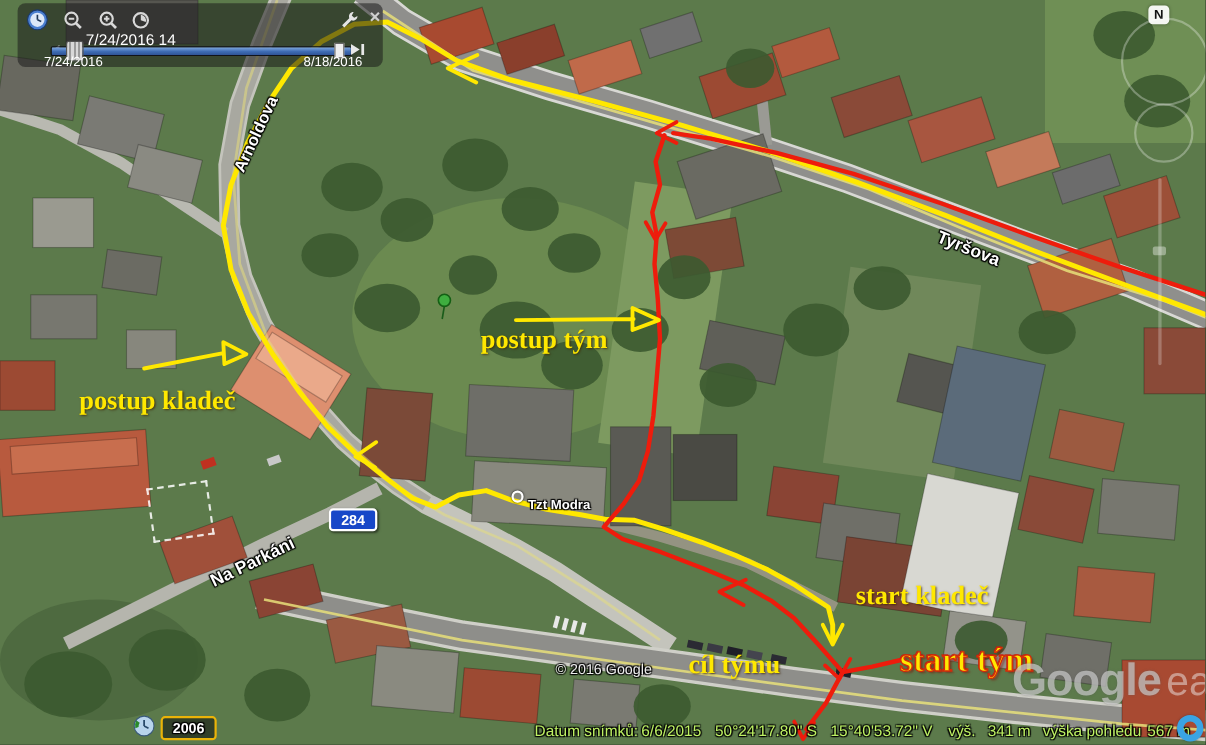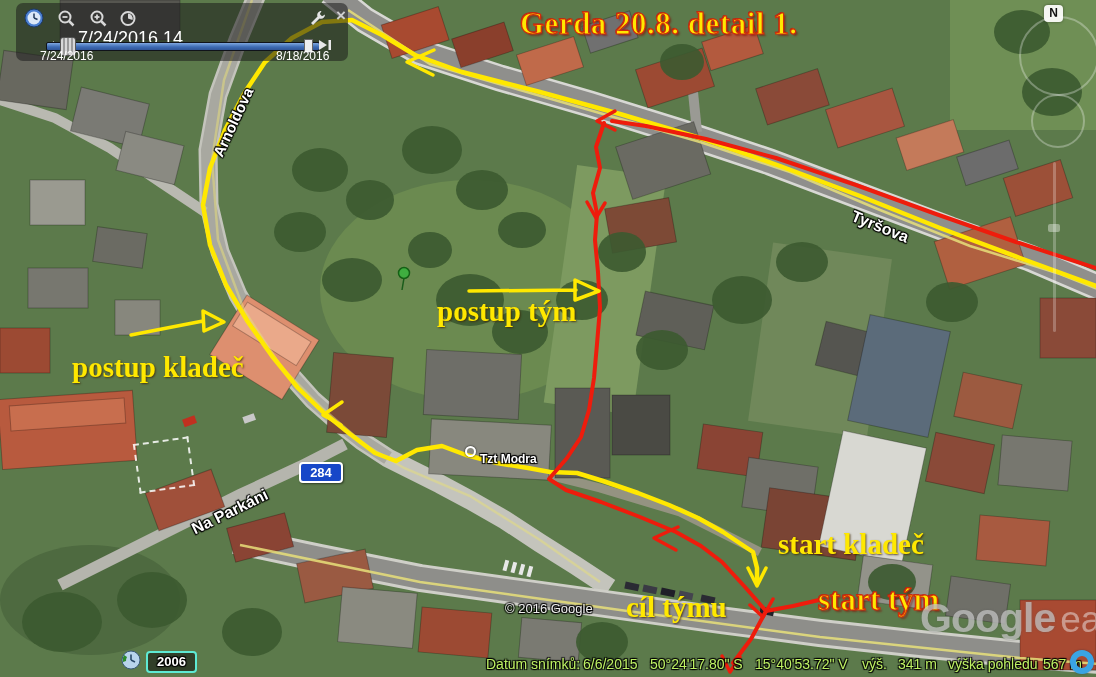--- a/index.html
+++ b/index.html
@@ -3,55 +3,55 @@
 <meta charset="utf-8">
 <style>
   html,body{margin:0;padding:0;background:#222;}
   #stage{position:relative;width:1096px;height:677px;overflow:hidden;
          font-family:"Liberation Sans",sans-serif;background:#5a7a4a;}
   .abs{position:absolute;}
   svg{display:block;}
 
   
   .ann{position:absolute;font-family:"Liberation Serif",serif;font-weight:bold;
-       color:#ffe800;font-size:29px;white-space:nowrap;line-height:1;
+       color:#ffe800;font-size:24px;white-space:nowrap;line-height:1;
        text-shadow:1px 1px 2px rgba(60,35,0,.75);}
   .ann.redstroke{-webkit-text-stroke:1.2px #d42a0a;
        text-shadow:2px 2px 2px rgba(130,10,0,.55), -1px -1px 0 rgba(190,30,10,.8);}
   #map-title{font-size:31px;letter-spacing:.5px;}
   .street{position:absolute;color:#fff;font-weight:bold;font-size:16px;white-space:nowrap;
        text-shadow:-1px -1px 1px #000,1px -1px 1px #000,-1px 1px 1px #000,1px 1px 1px #000;}
   .o1{text-shadow:-1px -1px 1px #000,1px -1px 1px #000,-1px 1px 1px #000,1px 1px 1px #000;}
 
   
   #time-panel{left:16px;top:3px;width:332px;height:58px;background:rgba(28,28,28,.55);
        border-radius:7px;}
   .tp-icon{position:absolute;cursor:pointer;}
-  #time-current{left:62px;top:25px;font-size:18px;color:#fff;}
+  #time-current{left:62px;top:25px;font-size:14px;color:#fff;}
   #time-track{left:30px;top:39px;width:272px;height:7px;border:1px solid #10131a;border-radius:2px;
        background:linear-gradient(#7fa8e0,#3e6cb4 55%,#2f5496);}
   #time-start-tick{left:31px;top:38px;width:0;height:0;border-top:5px solid transparent;
        border-bottom:5px solid transparent;border-right:7px solid #d8d8d8;}
   #time-handle{left:44px;top:34px;width:14px;height:17px;border-radius:3px;border:1px solid #555;
        background:repeating-linear-gradient(90deg,#d8d8d8 0 2px,#9a9a9a 2px 4px);}
   #time-end-marker{left:288px;top:36px;width:7px;height:12px;background:#eee;border:1px solid #666;}
   #time-step{left:303px;top:37px;}
   .time-range-label{position:absolute;top:46px;font-size:12px;color:#fff;text-align:right;}
 
   
   #compass-n{left:1044px;top:5px;width:19px;height:17px;background:rgba(255,255,255,.92);
        border-radius:4px;color:#111;font-weight:bold;font-size:12px;text-align:center;
        line-height:17px;box-shadow:0 0 3px rgba(0,0,0,.4);cursor:pointer;}
   .navring{position:absolute;border:2px solid rgba(255,255,255,.30);border-radius:50%;}
   #zoom-slider{left:1053px;top:162px;width:3px;height:170px;background:rgba(255,255,255,.25);border-radius:2px;}
   #zoom-knob{left:1048px;top:224px;width:12px;height:8px;background:rgba(255,255,255,.38);border-radius:2px;}
 
   
   #year-button{left:146px;top:651px;height:16px;padding:1px 9px;background:rgba(15,15,15,.55);
-       border:2px solid #5eead4;border-radius:4px;color:#fff;font-weight:bold;font-size:13px;
+       border:2px solid #eab308;border-radius:4px;color:#fff;font-weight:bold;font-size:13px;
        line-height:15px;cursor:pointer;}
   #copyright{left:505px;top:601px;font-size:13px;color:rgba(255,255,255,.92);}
   #ge-logo{left:920px;top:595px;white-space:nowrap;}
   #ge-logo .g{font-size:41px;font-weight:bold;color:rgba(233,233,233,.55);letter-spacing:-1px;
        text-shadow:0 0 2px rgba(90,90,90,.6);}
   #ge-logo .e{font-size:37px;font-weight:normal;color:rgba(240,240,240,.48);margin-left:5px;}
   .status{position:absolute;top:656px;font-size:14px;color:#bef264;white-space:nowrap;}
   #stream-icon{left:1070px;top:650px;width:12px;height:12px;border:6px solid #3aa4e4;
        border-radius:50%;box-shadow:0 0 2px rgba(0,40,80,.5);}
   #dashed-plot{left:136px;top:440px;width:52px;height:46px;border:2px dashed rgba(255,255,255,.85);
@@ -211,21 +211,20 @@
       <path d="M131,335 L203,321 M203,311 L224,322 L204,331 Z" stroke="#ffe800" stroke-width="3.5"></path>
       <path d="M469,291 L576,290 M575,280 L599,291 L575,300 Z" stroke="#ffe800" stroke-width="3.5"></path>
       <path d="M615,111 L597,121 L615,130" stroke="#ee1c0c" stroke-width="3.5"></path>
       <path d="M587,202 L596,218 L605,203" stroke="#ee1c0c" stroke-width="3.5"></path>
       <path d="M678,527 L654,538 L676,550" stroke="#ee1c0c" stroke-width="3.5"></path>
       <path d="M773,599 L763,617 L750,605" stroke="#ee1c0c" stroke-width="3.5"></path>
       <path d="M740,657 L730,672 L722,656" stroke="#ee1c0c" stroke-width="3.5"></path>
     </g>
   </svg>
 
-  <div id="map-title" class="ann redstroke" style="left:520px;top:8px">Gerda 20.8. detail 1.</div>
   <div class="ann" style="left:72px;top:353px">postup kladeč</div>
   <div class="ann" style="left:437px;top:297px">postup tým</div>
   <div class="ann redstroke" style="left:818px;top:584px;font-size:31px">start tým</div>
   <div class="ann" style="left:778px;top:530px">start kladeč</div>
   <div class="ann" style="left:626px;top:593px">cíl týmu</div>
 
   <div class="street" style="left:233px;top:122px;font-size:15px;transform:translate(-50%,-50%) rotate(-65deg)">Arnoldova</div>
   <div class="street" style="left:880px;top:227px;transform:translate(-50%,-50%) rotate(22deg)">Tyršova</div>
   <div class="street" style="left:230px;top:512px;transform:translate(-50%,-50%) rotate(-26deg)">Na Parkáni</div>
   <div class="street" style="left:465px;top:446px;font-size:12px">

